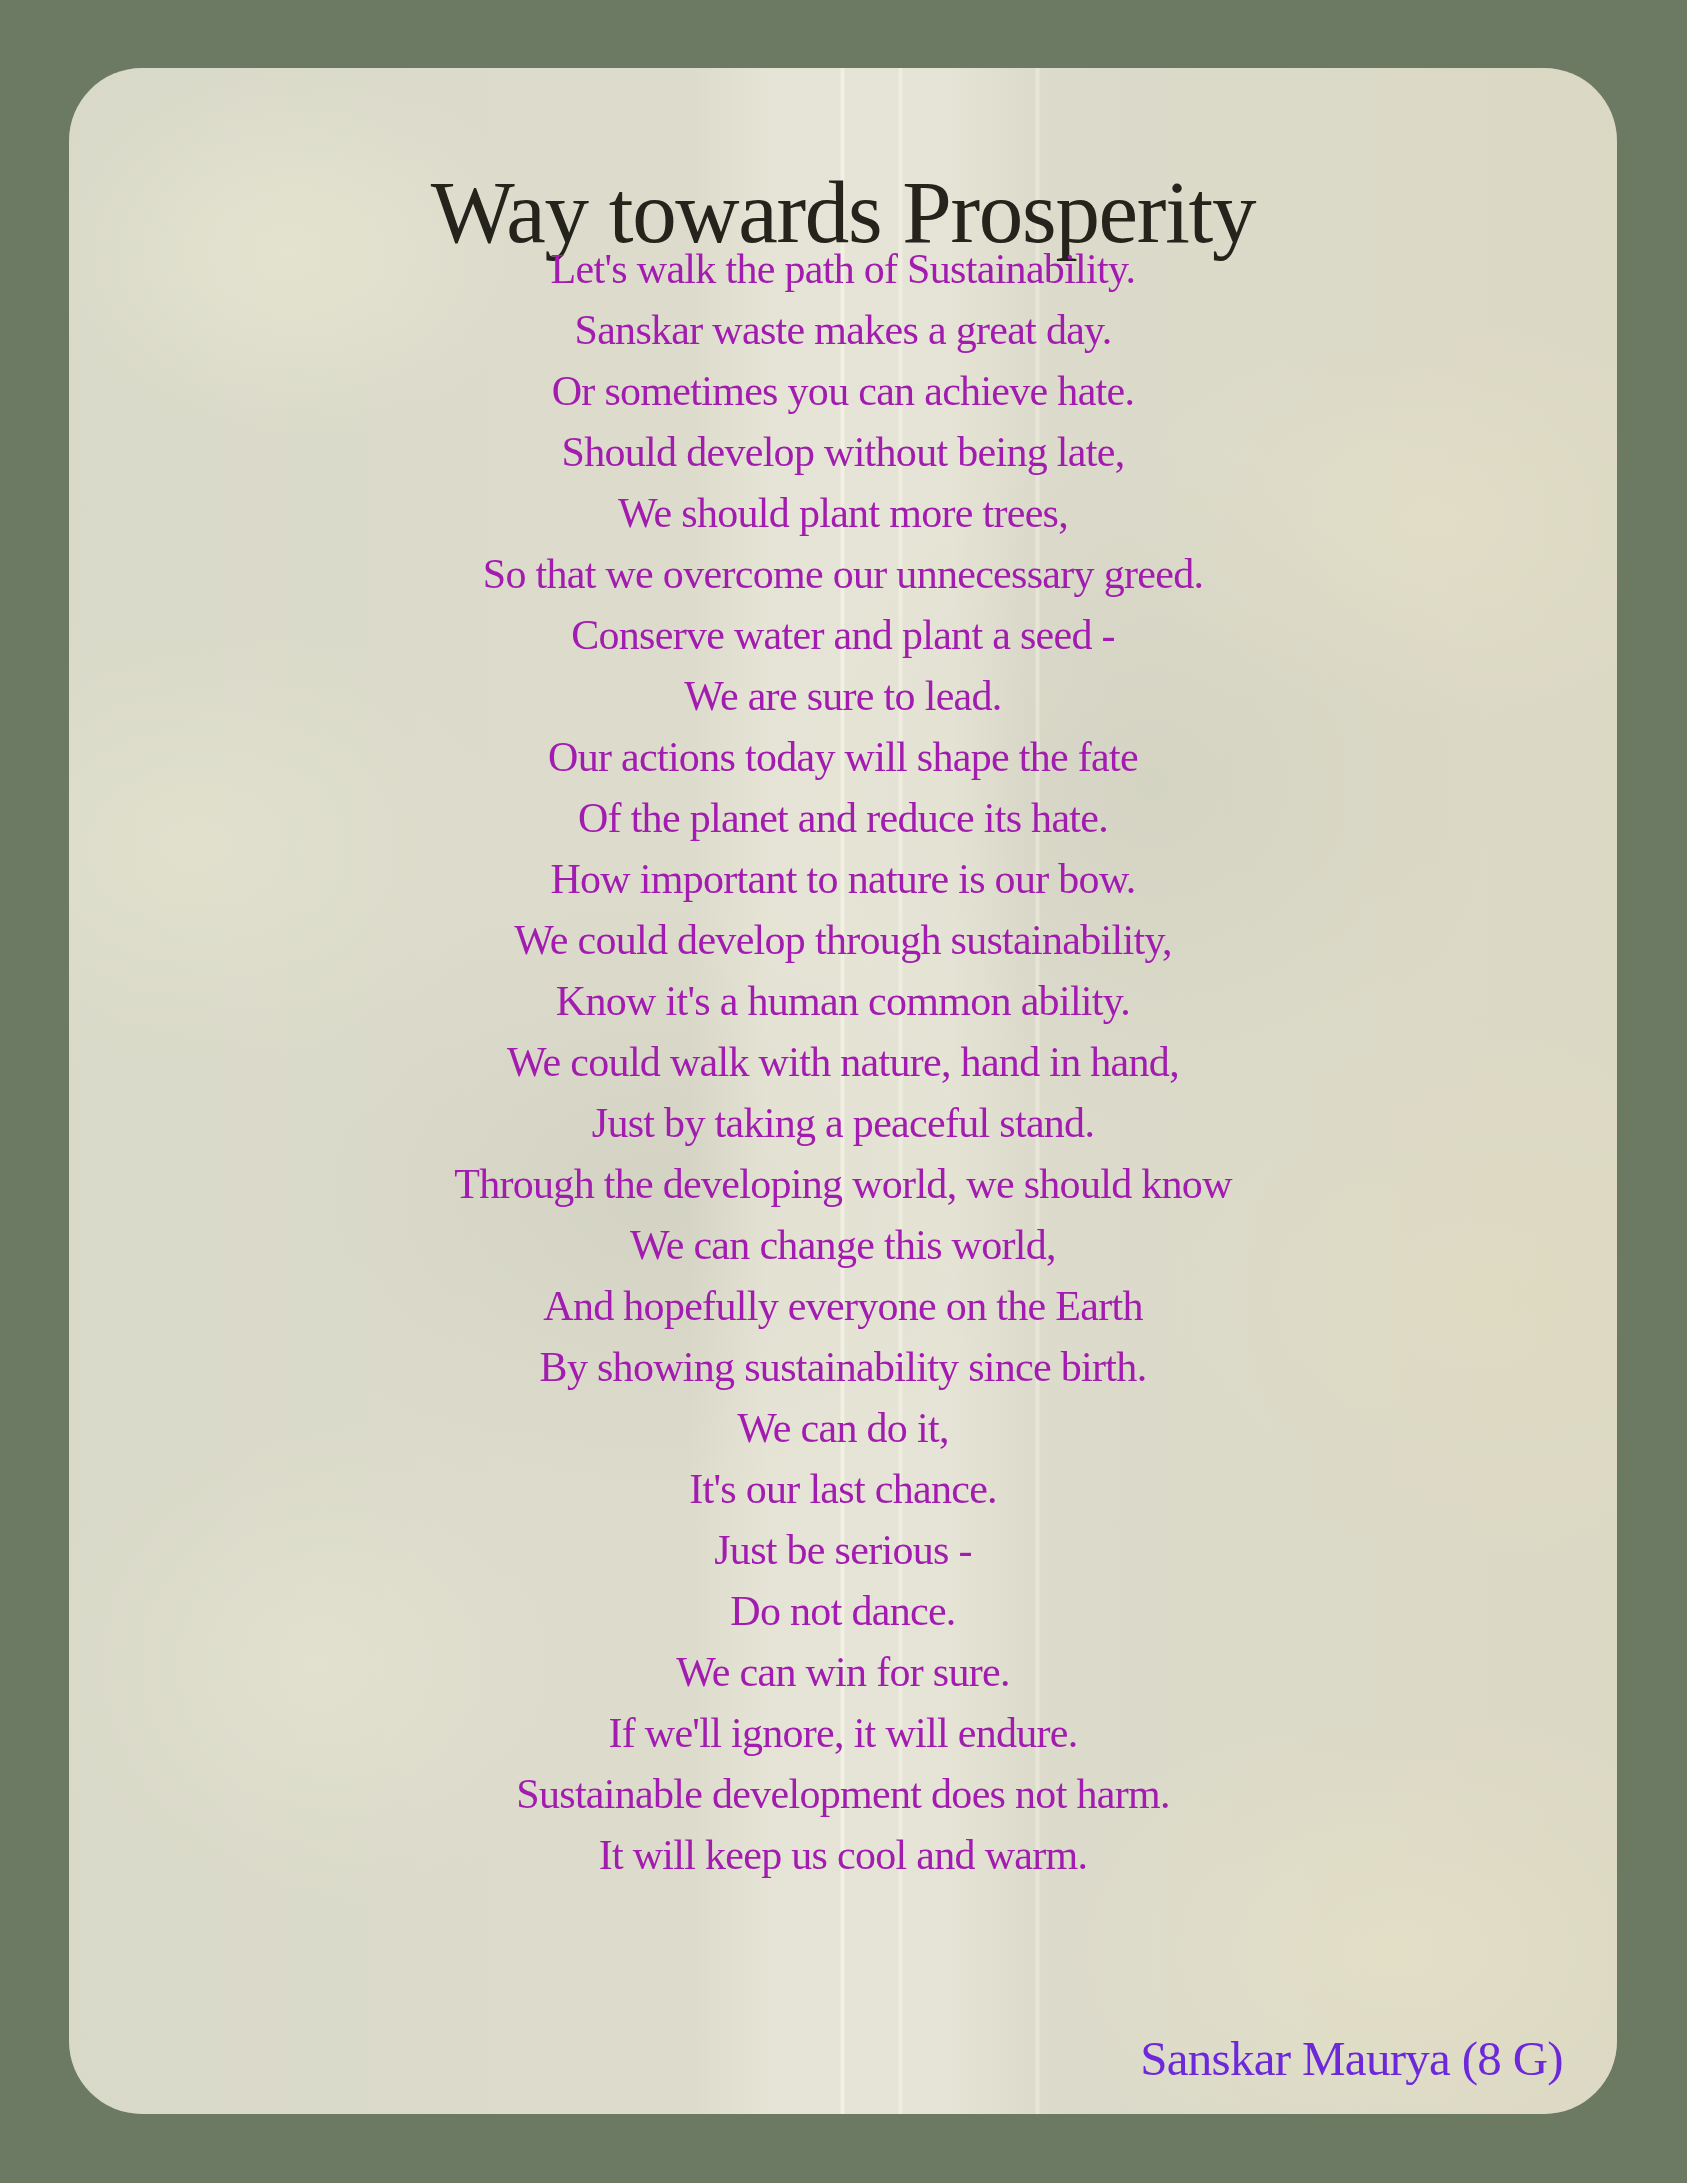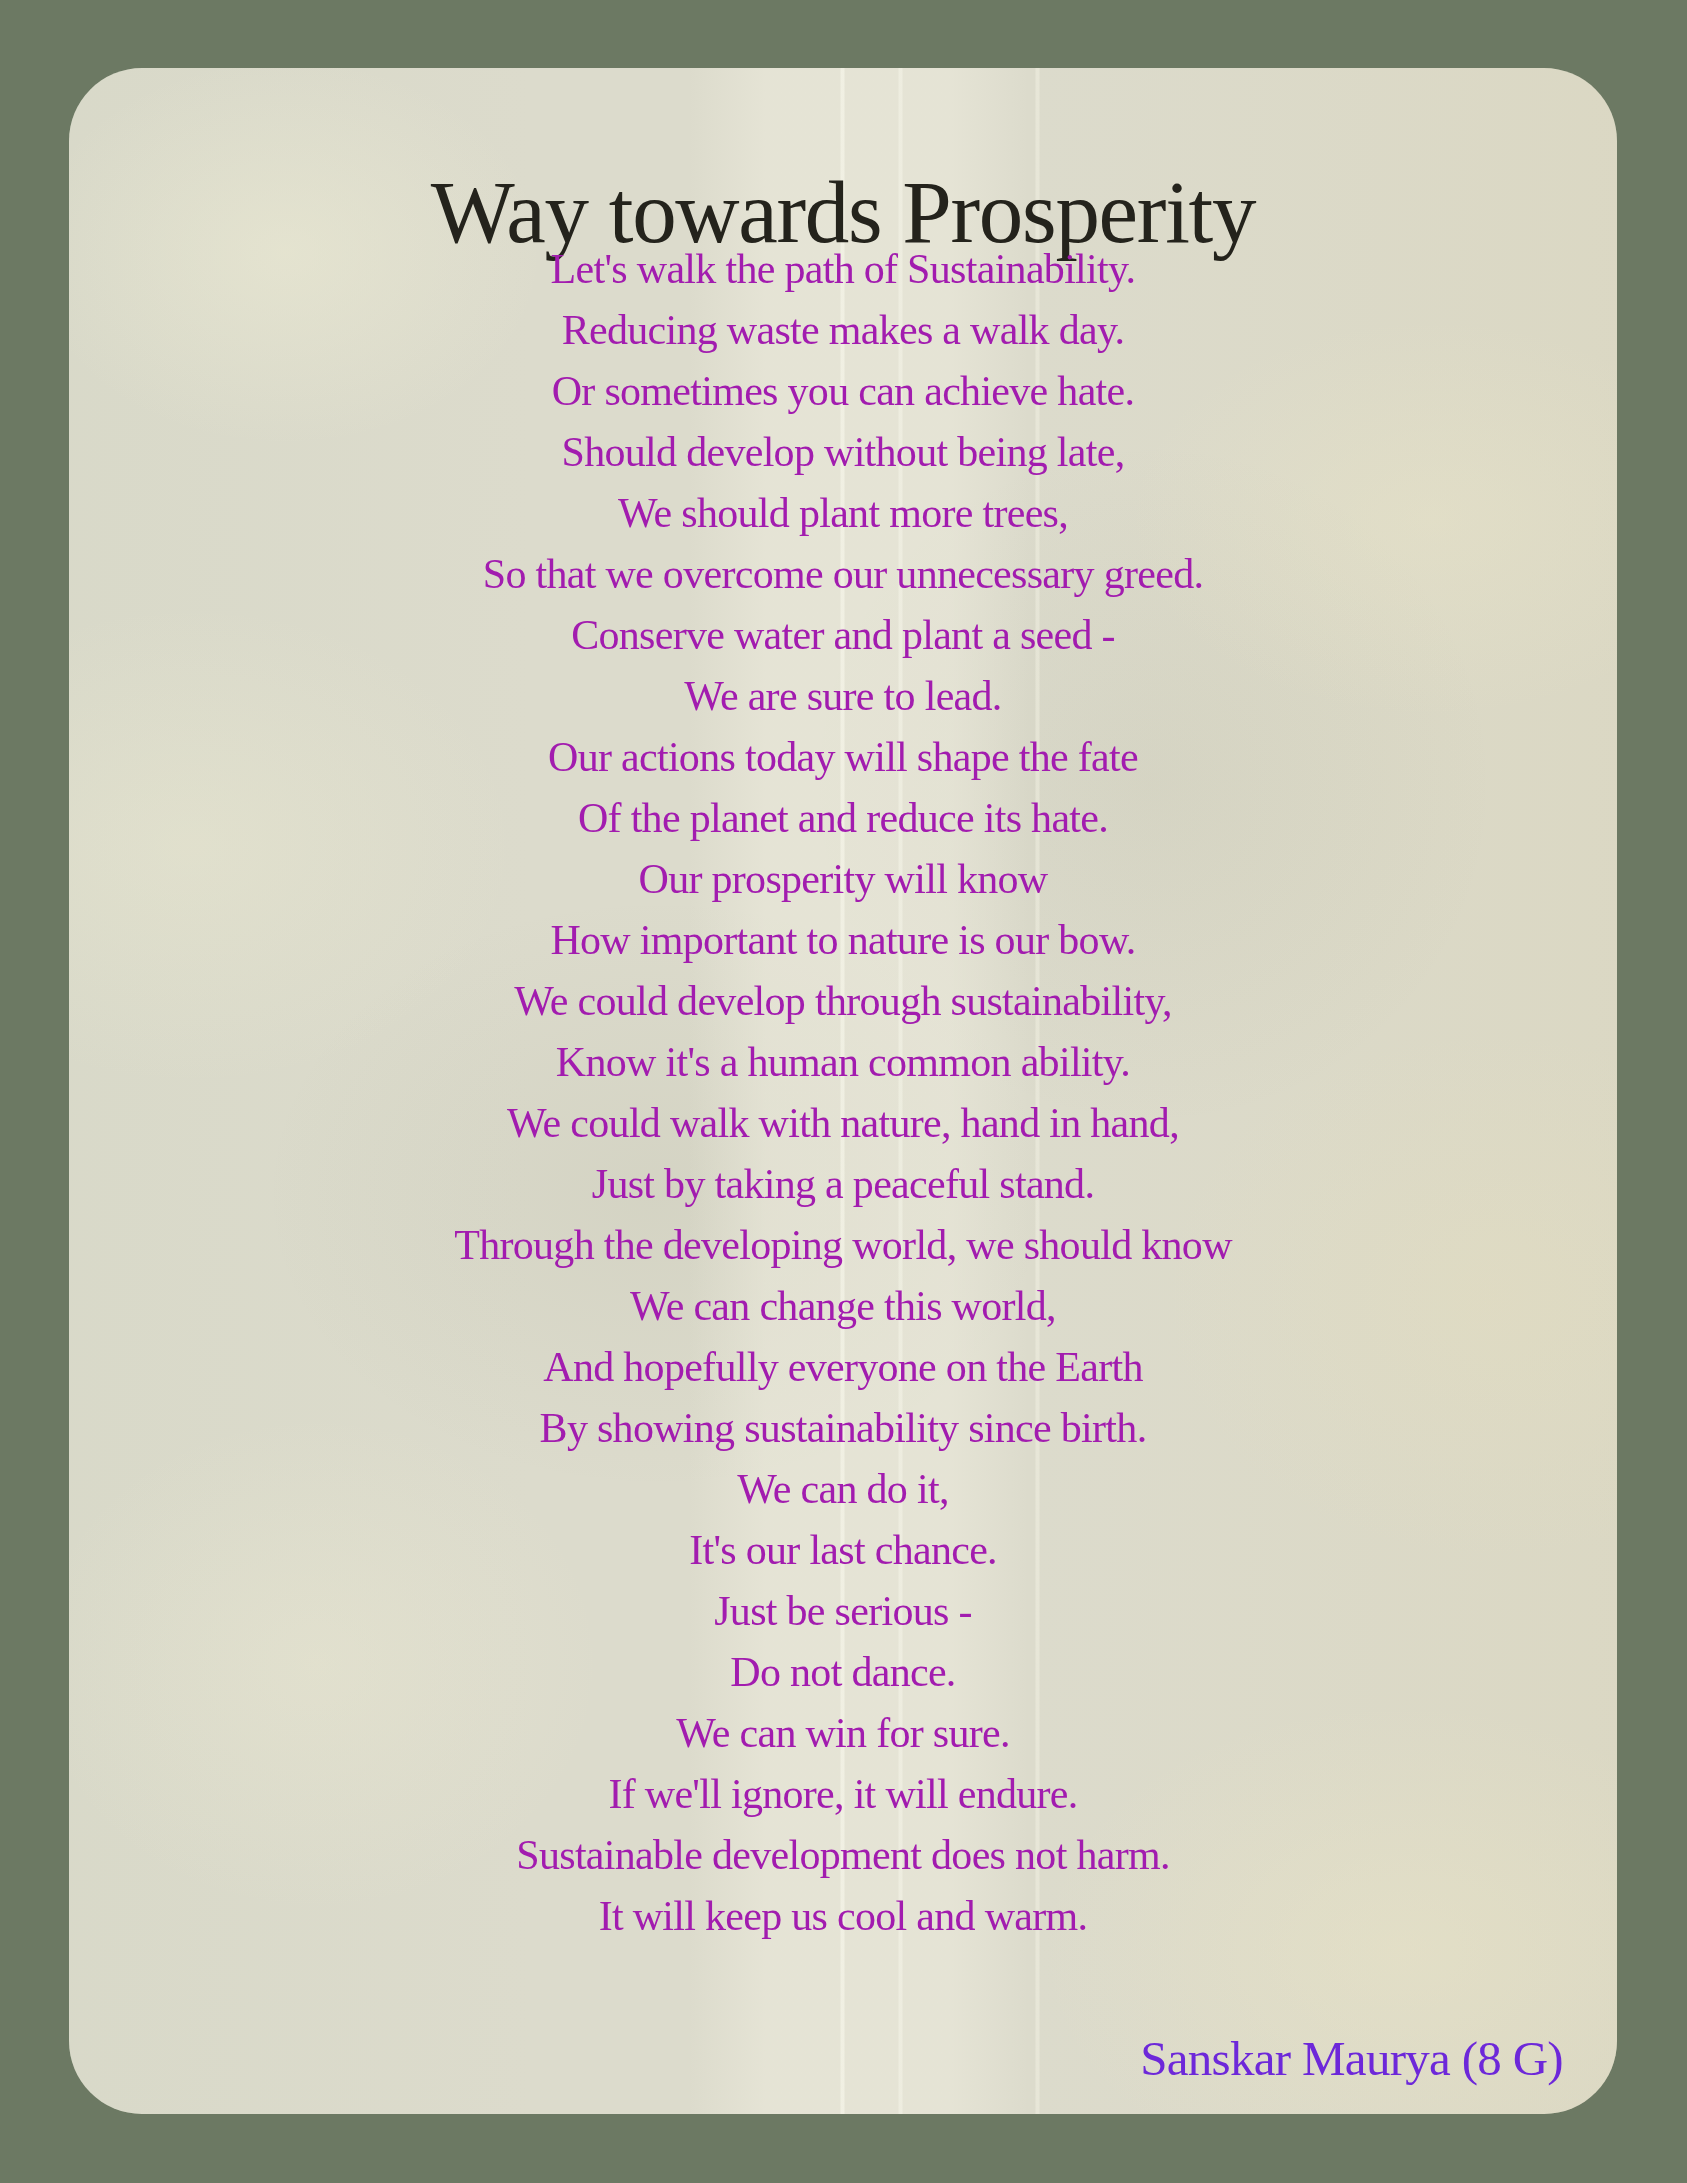--- a/index.html
+++ b/index.html
@@ -92,30 +92,29 @@
 </style>
 </head>
 <body>
 
 <div class="page-border">
   <div class="poem-card">
     <div class="card-texture"></div>
     <h1 class="page-title">Way towards Prosperity</h1>
     <div class="poem">
         <div class="poem-line">Let's walk the path of Sustainability.</div>
-        <div class="poem-line">Reducing waste makes a walk day.</div>
+        <div class="poem-line">Sanskar waste makes a great day.</div>
         <div class="poem-line">Or sometimes you can achieve hate.</div>
         <div class="poem-line">Should develop without being late,</div>
         <div class="poem-line">We should plant more trees,</div>
         <div class="poem-line">So that we overcome our unnecessary greed.</div>
         <div class="poem-line">Conserve water and plant a seed -</div>
         <div class="poem-line">We are sure to lead.</div>
         <div class="poem-line">Our actions today will shape the fate</div>
         <div class="poem-line">Of the planet and reduce its hate.</div>
-        <div class="poem-line">Our prosperity will know</div>
         <div class="poem-line">How important to nature is our bow.</div>
         <div class="poem-line">We could develop through sustainability,</div>
         <div class="poem-line">Know it's a human common ability.</div>
         <div class="poem-line">We could walk with nature, hand in hand,</div>
         <div class="poem-line">Just by taking a peaceful stand.</div>
         <div class="poem-line">Through the developing world, we should know</div>
         <div class="poem-line">We can change this world,</div>
         <div class="poem-line">And hopefully everyone on the Earth</div>
         <div class="poem-line">By showing sustainability since birth.</div>
         <div class="poem-line">We can do it,</div>

